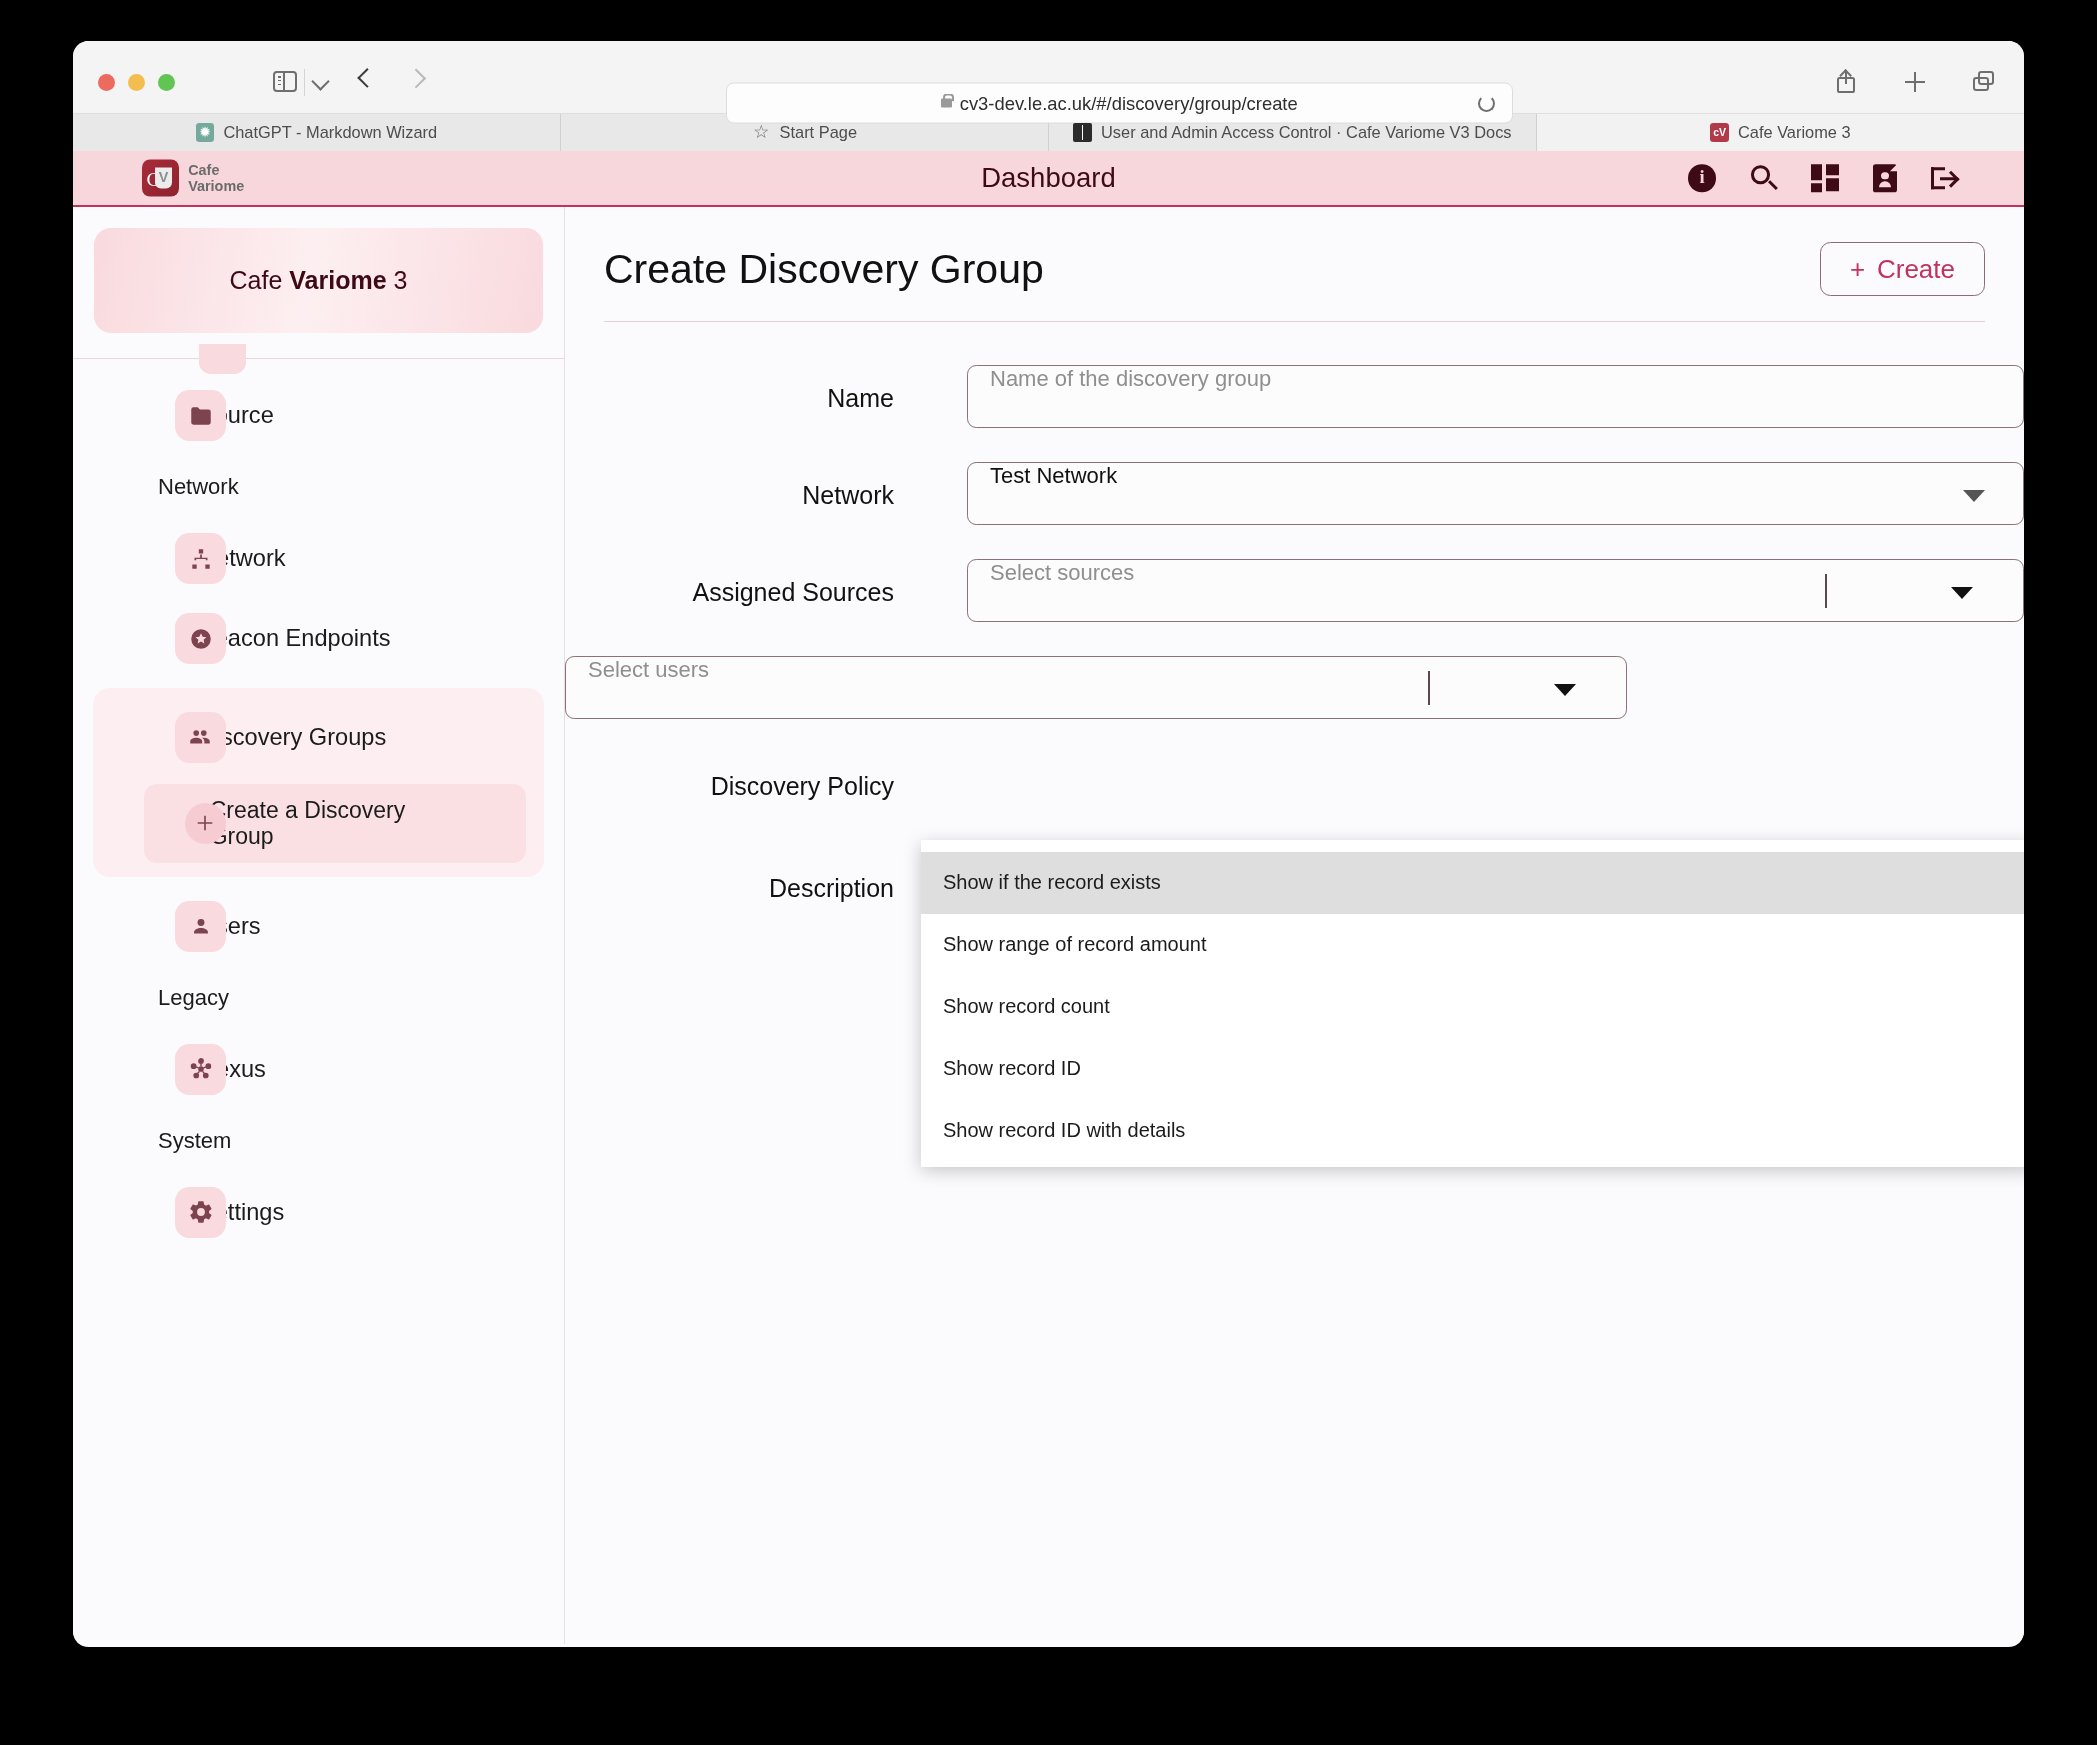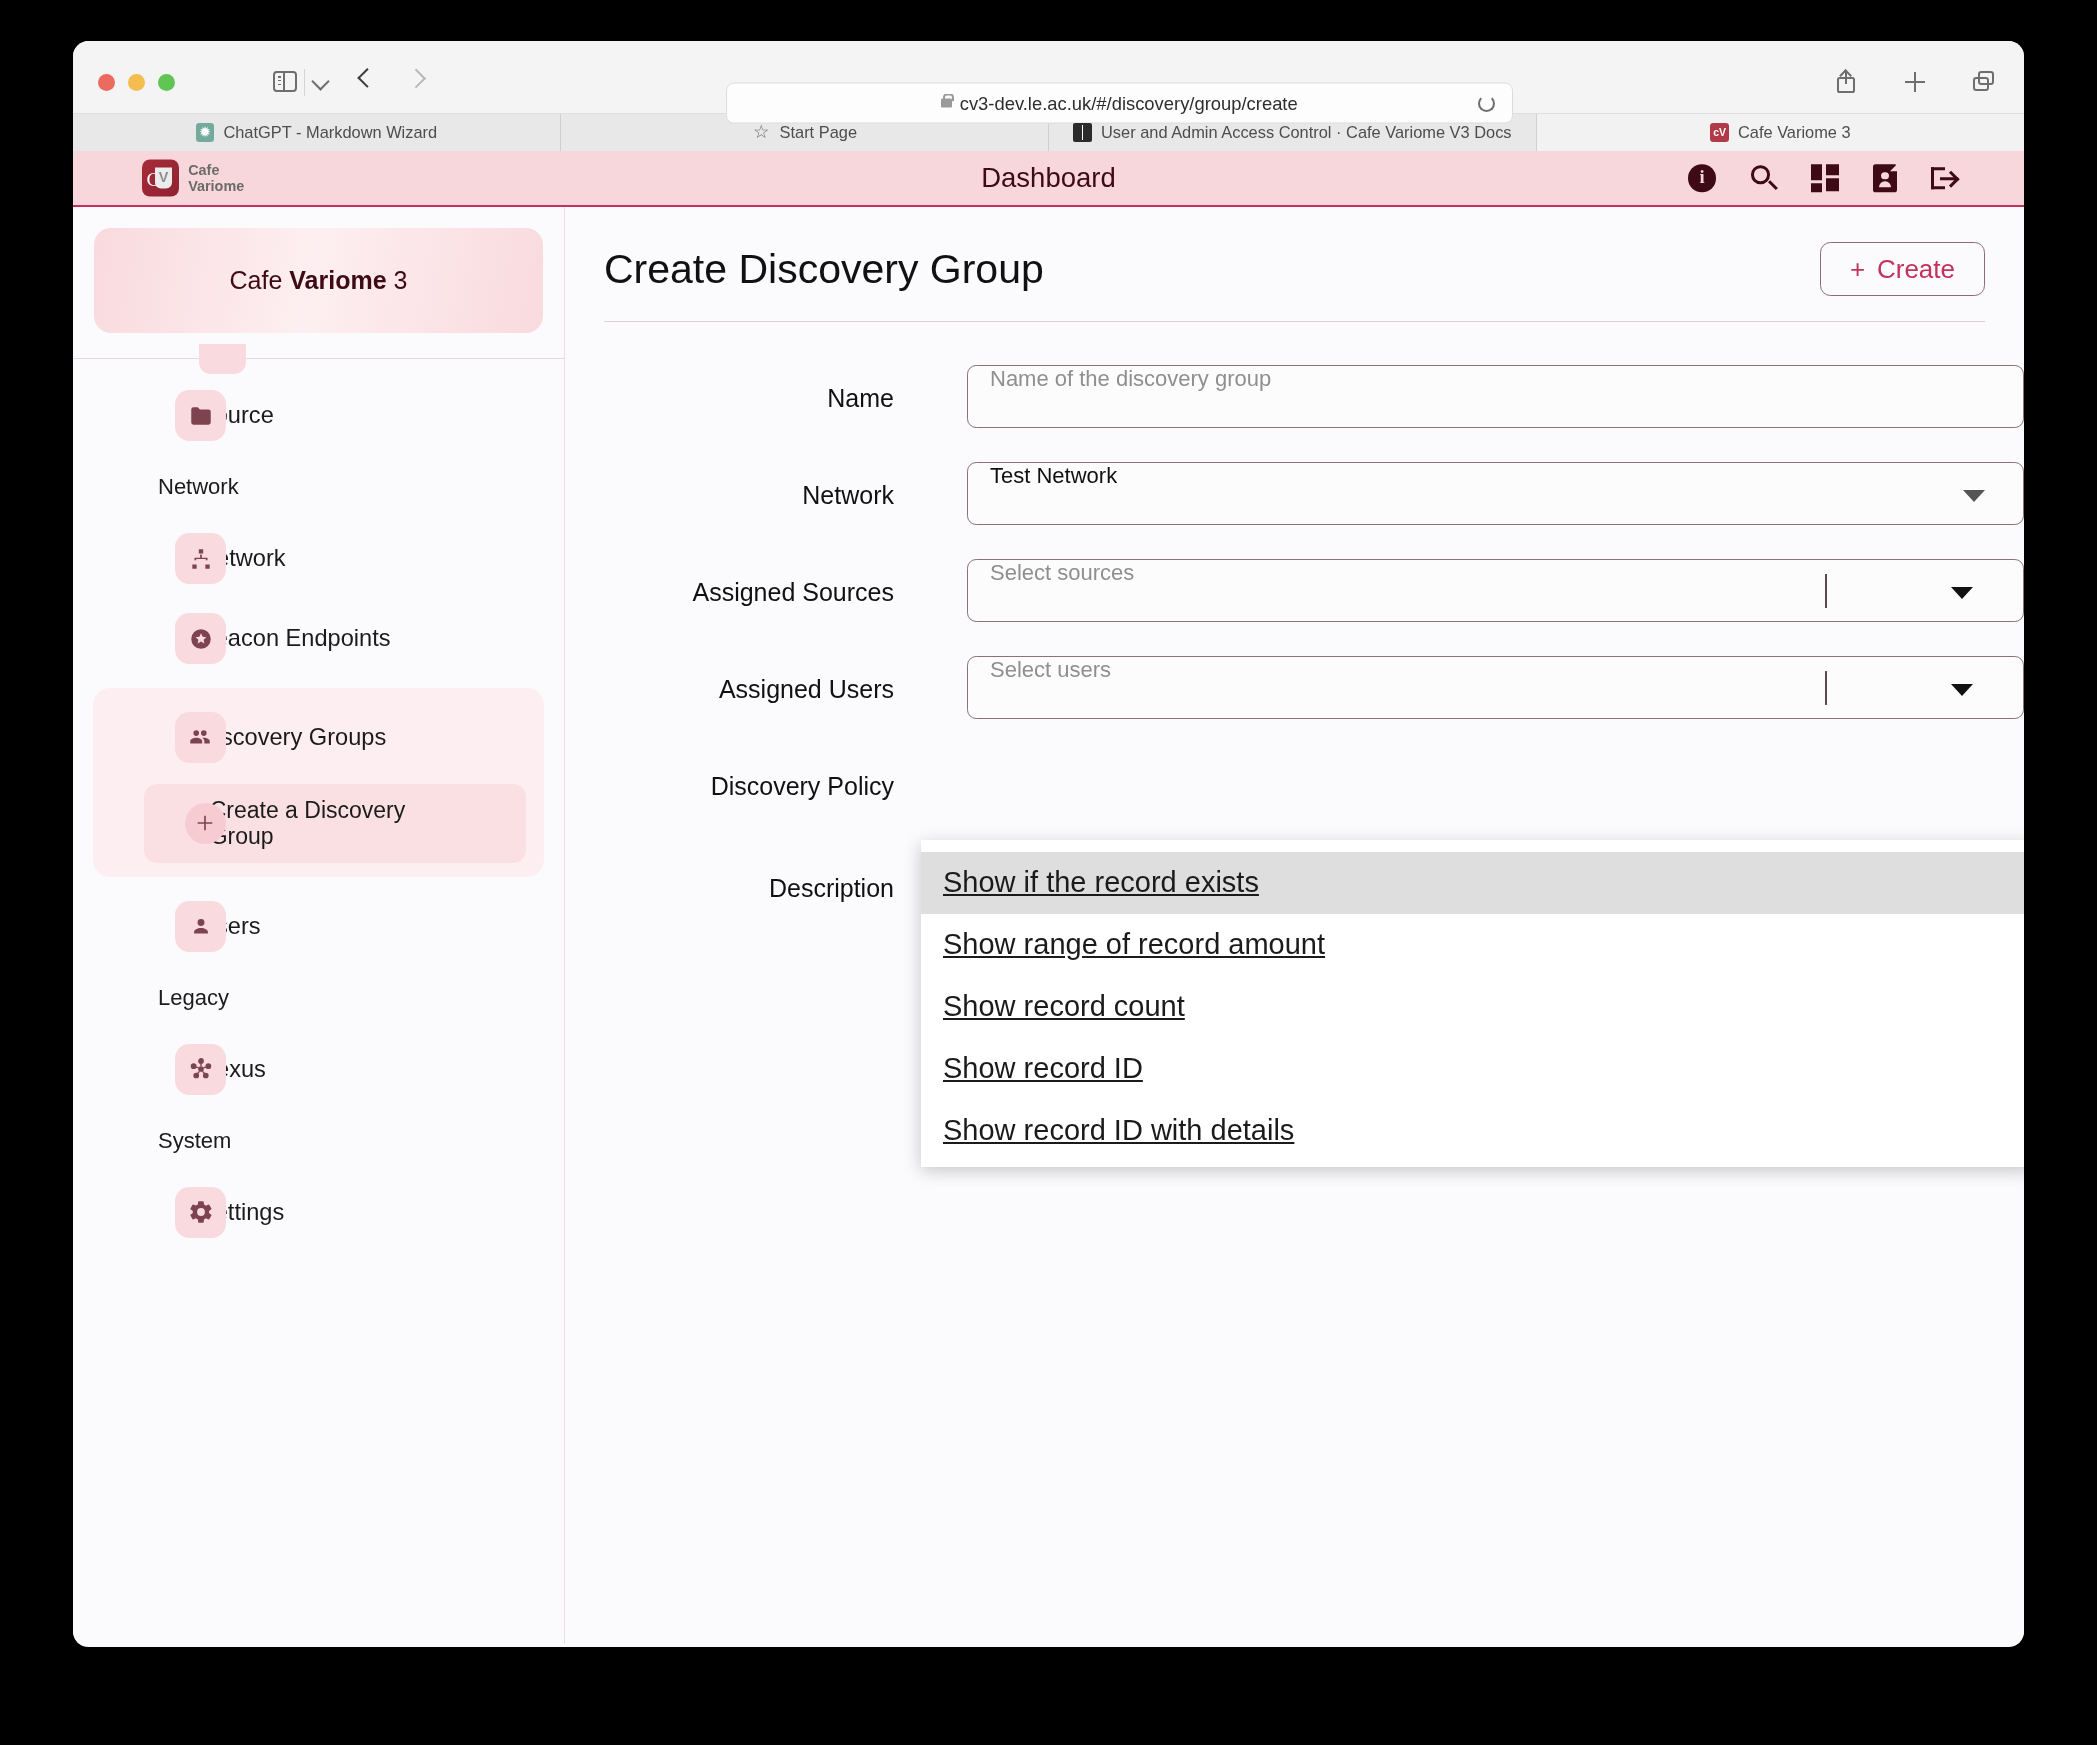--- a/index.html
+++ b/index.html
@@ -192,21 +192,21 @@
     border-left: 11px solid transparent; border-right: 11px solid transparent; border-top: 12.5px solid #111; }
   .tri-down.grey { border-top-color: #555; right: 39px; }
 
   
   #dropdown {
     position: absolute; left: 848px; top: 799px; width: 1112px;
     background: #fff; box-shadow: 0 3.9px 17px rgba(0,0,0,.22);
     padding: 11.8px 0 5.2px 0;
   }
   .dd-option { height: 62px; display: flex; align-items: center; padding-left: 22px;
-    font-size: 29px; color: #1b1b1b; text-decoration: underline; }
+    font-size: 20px; color: #1b1b1b; }
   .dd-option.highlight { background: #dedede; }
 </style>
 </head>
 <body>
 
 <div id="browser-window">
 
   <div id="browser-toolbar">
     <div class="traffic-lights">
       <div class="tl tl-red"></div>
@@ -448,21 +448,20 @@
             <div class="field">
               <span class="ph">Select sources</span>
               <span class="caret"></span>
               <span class="tri-down"></span>
             </div>
 
           </div>
         </div>
 
         <div class="form-row">
-          <div class="form-label">Assigned Users</div>
           <div class="field-wrap">
             <div class="field">
               <span class="ph">Select users</span>
               <span class="caret"></span>
               <span class="tri-down"></span>
             </div>
 
           </div>
         </div>
 

